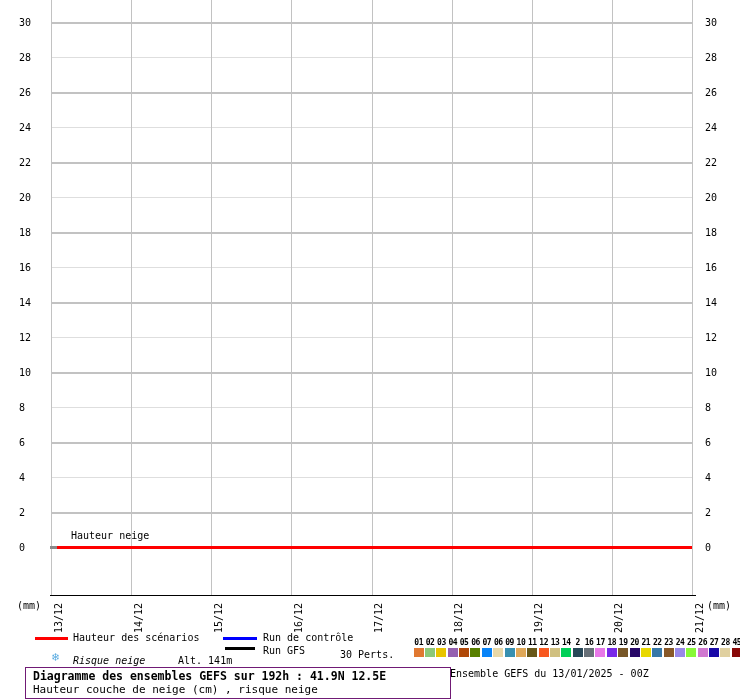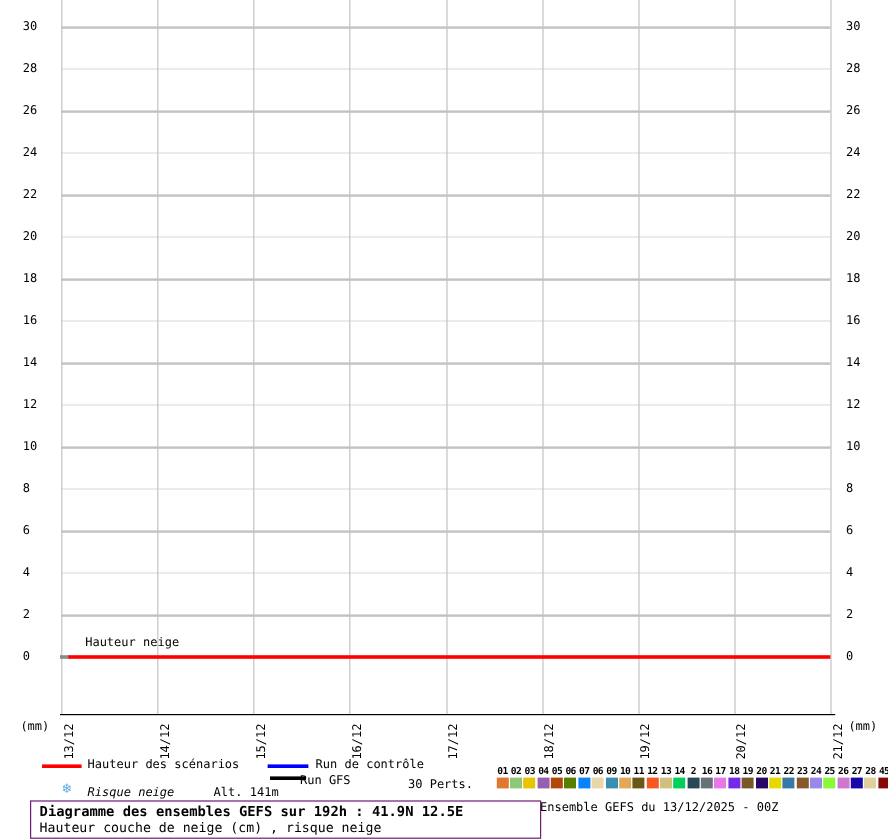--- a/index.html
+++ b/index.html
@@ -101,21 +101,21 @@
 
   <div class="abs annot" style="left:58px;top:530px;margin-left:13px;">Hauteur neige</div>
 
   <div class="abs swatch" style="left: 35px; top: 637px; width: 33px; background: rgb(255, 0, 0);"></div>
   <div class="abs t10" style="left:73px;top:632px;">Hauteur des scénarios</div>
 
   <div class="abs swatch" style="left: 223px; top: 637px; width: 34px; background: rgb(0, 0, 255);"></div>
   <div class="abs t10" style="left:263px;top:632px;">Run de contrôle</div>
 
   <div class="abs swatch" style="left: 225px; top: 647px; width: 30px; background: rgb(0, 0, 0);"></div>
-  <div class="abs t10" style="left:250px;top:645px;">Run GFS</div>
+  <div class="abs t10" style="left:263px;top:645px;">Run GFS</div>
 
   <div class="abs t10" style="left:340px;top:649px;">30 Perts.</div>
 
   <div class="abs snow" style="left:52px;top:651px;">❄</div>
   <div class="abs t10" style="left:73px;top:655px;font-style:italic;">Risque neige</div>
   <div class="abs t10" style="left:178px;top:655px;">Alt. 141m</div>
 
   <div id="pert-strip" class="abs pertgrid" style="grid-template-rows: 9px 10px; grid-auto-flow: row; margin-left: 16px;">
       <div class="pnum">01</div>
       <div class="pnum">02</div>
@@ -176,15 +176,15 @@
       <div class="psq" style="background: rgb(24, 8, 168);"></div>
       <div class="psq" style="background: rgb(224, 208, 160);"></div>
       <div class="psq" style="background: rgb(136, 8, 8);"></div>
       <div class="psq" style="background: rgb(40, 56, 208);"></div>
     </div>
 
   <div class="abs footer-box">
     <div class="ftitle bold">Diagramme des ensembles GEFS sur 192h : 41.9N 12.5E</div>
     <div class="fsub">Hauteur couche de neige (cm) , risque neige</div>
   </div>
-  <div class="abs t10" style="left:450px;top:668px;">Ensemble GEFS du 13/12/2025 - 00Z</div>
+  <div class="abs t10" style="left:450px;top:668px;">Ensemble GEFS du 13/01/2025 - 00Z</div>
 
 </div>
 
 </body></html>

